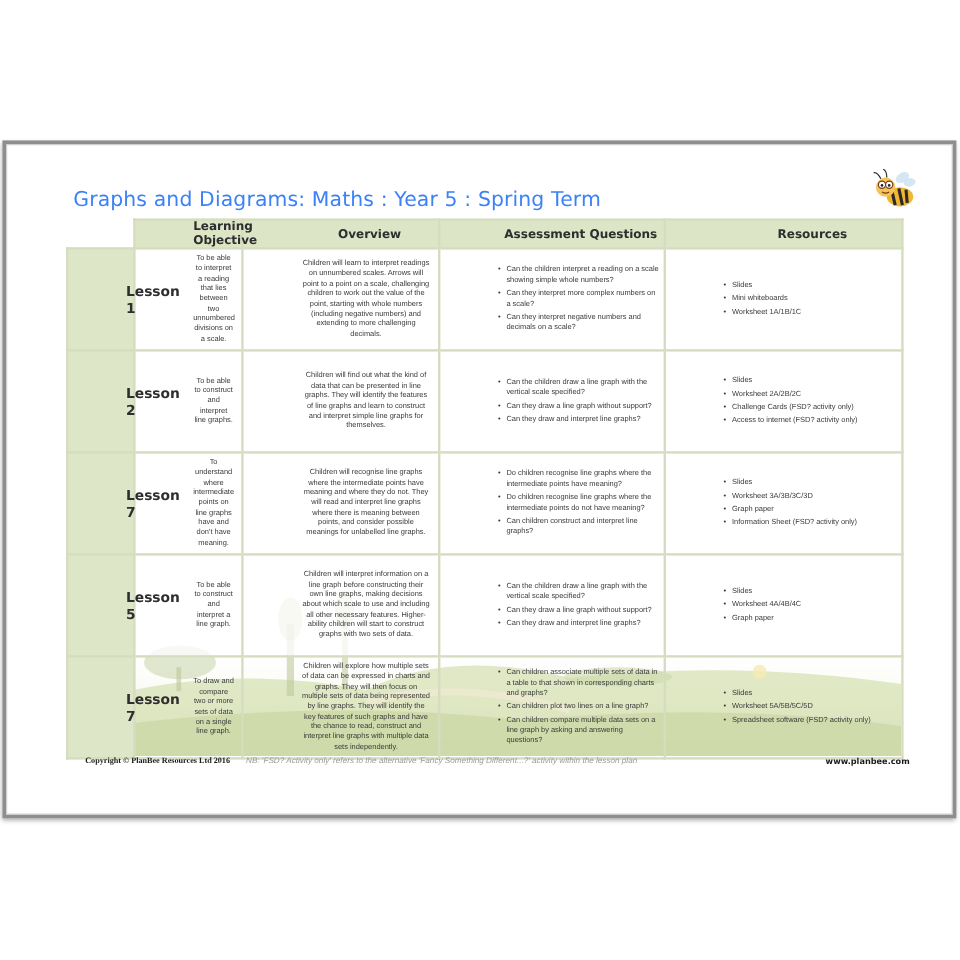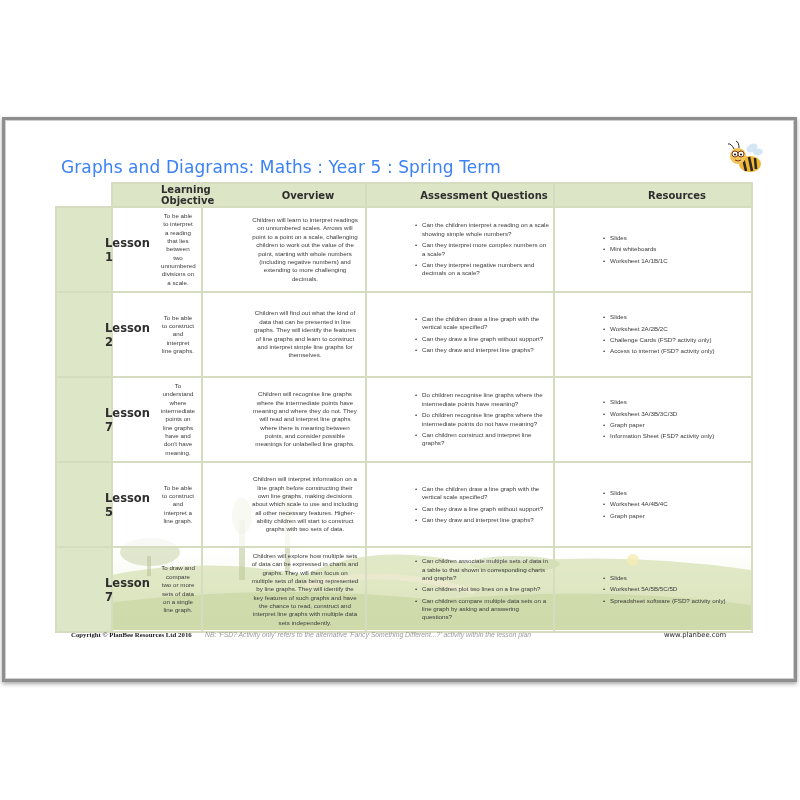--- a/index.html
+++ b/index.html
@@ -53,21 +53,21 @@
   }
   td.obj, td.ov { font-size: 6.2px; line-height: 1.35; text-align: center; color: #3a3a3a; padding: 0 6px; }
   td.q, td.res { font-size: 6.2px; line-height: 1.35; color: #3a3a3a; padding: 0 4px; }
   ul.bul { list-style: none; }
   ul.bul li { position: relative; padding-left: 7px; margin: 3px 0; }
   ul.bul li::before { content: "\2022"; position: absolute; left: 0; top: 0; }
 
   .footer { position: absolute; top: 511px; font-size: 6.8px; }
   .copyright { left: 66px; font-weight: bold; color: #1b1b1b; font-family: Liberation Serif, serif; }
   .note { left: 200px; font-style: italic; color: #9a9a9a; }
-  .site { left: 659px; font-weight: normal; color: #1b1b1b; font-family: "DejaVu Sans", sans-serif; }
+  .site { left: 683px; font-weight: bold; color: #1b1b1b; font-family: "DejaVu Sans", sans-serif; }
 </style>
 </head>
 <body>
 
 <div class="sheet">
 
   <div class="title">Graphs and Diagrams: Maths : Year 5 : Spring Term</div>
 
   <div class="logo">
     <svg class="bee" viewBox="0 0 40 36">

